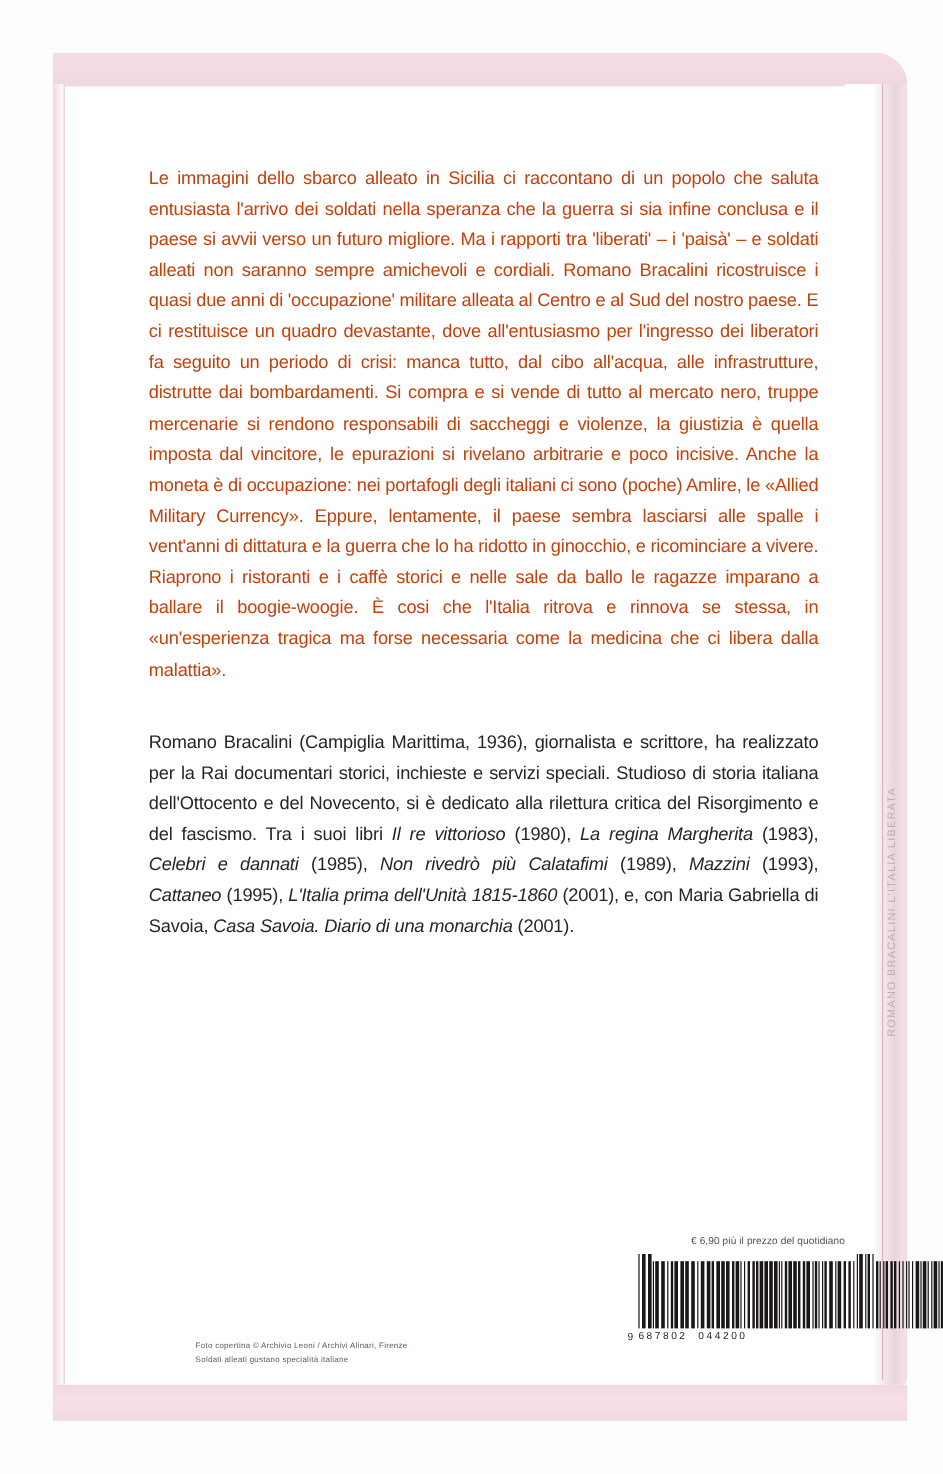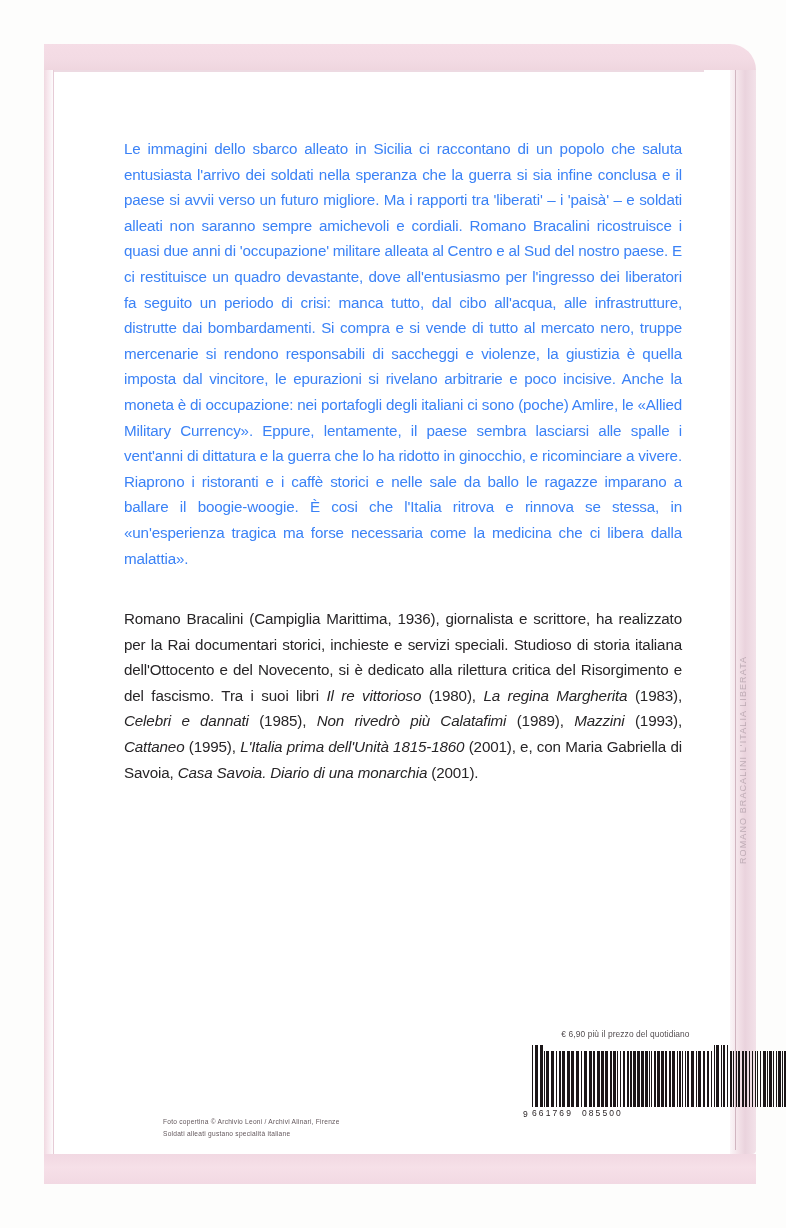--- a/index.html
+++ b/index.html
@@ -121,21 +121,21 @@
     left: 80px;
     top: 92px;
     width: 558px;
   }
 
   .blurb {
     margin: 0;
     font-family: "Liberation Sans", sans-serif;
     font-size: 15.2px;
     line-height: 25.6px;
-    color: #3b82f6;
+    color: #c2410c;
     text-align: justify;
     text-justify: inter-word;
     letter-spacing: -0.15px;
     word-spacing: -0.2px;
   }
 
   .bio {
     margin: 0;
     padding-top: 35px;
     font-family: "Liberation Sans", sans-serif;
@@ -147,21 +147,21 @@
     letter-spacing: -0.15px;
   }
   .bio b { font-weight: 400; }
   .bio i { font-style: italic; }
 
   
   .barcode-area {
     position: absolute;
     left: 488px;
     top: 985px;
-    width: 187px;
+    width: 216px;
   }
   .price-line {
     font-size: 8.4px;
     color: #3a3336;
     text-align: center;
     letter-spacing: 0.1px;
     margin-bottom: 6px;
     font-family: "Liberation Sans", sans-serif;
     opacity: 0.88;
   }
@@ -302,23 +302,23 @@
               <span style="width: 1px; height: 56px; margin-right: 1px;"></span>
               <span style="width: 3px; height: 56px; margin-right: 1px;"></span>
               <span style="width: 1px; height: 56px; margin-right: 2px;"></span>
               <span style="width: 1px; height: 56px; margin-right: 1px;"></span>
               <span style="width: 3px; height: 56px; margin-right: 1px;"></span>
               <span style="width: 1px; height: 56px; margin-right: 1px;"></span>
               <span style="width: 3px; height: 56px; margin-right: 2px;"></span>
             </div>
           <div class="ean-lead">9</div>
           <div class="ean-digits">
-            <span>661769</span>
+            <span>687802</span>
             <span style="width:9px"></span>
-            <span>085500</span>
+            <span>044200</span>
           </div>
         </div>
 
       </div>
     </div>
 
     <div class="credit">
       <div>Foto copertina © Archivio Leoni / Archivi Alinari, Firenze</div>
       <div>Soldati alleati gustano specialità italiane</div>
     </div>

